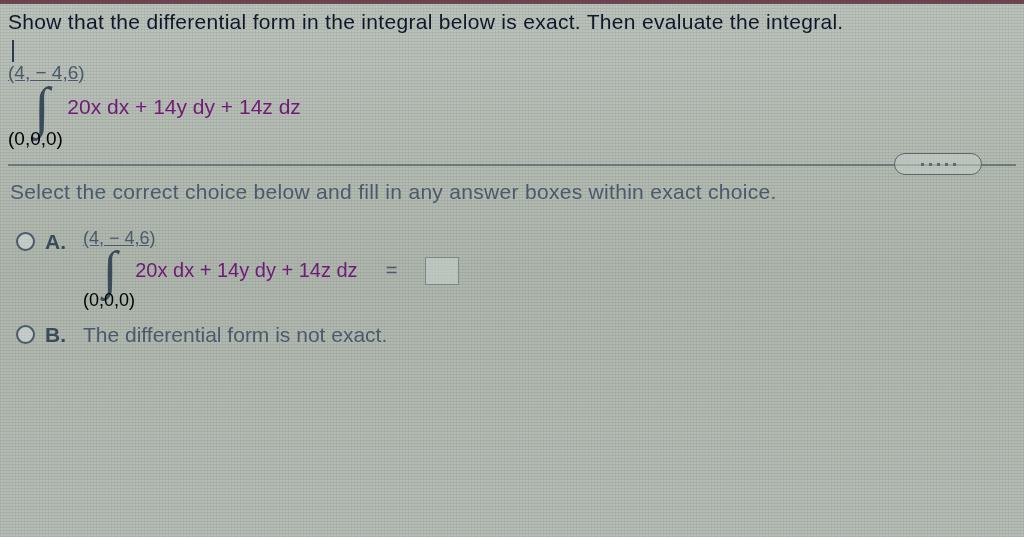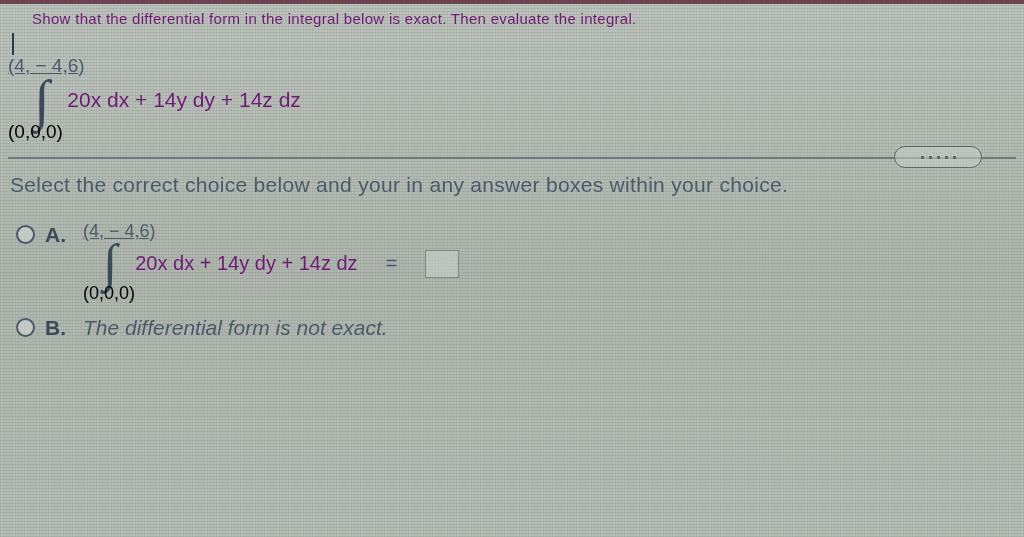--- a/index.html
+++ b/index.html
@@ -25,25 +25,24 @@
     top: 0;
     left: 0;
     right: 0;
     height: 4px;
     background: linear-gradient(180deg, #7a3a4a 0%, #5a5058 100%);
   }
   .content {
     padding: 10px 8px 0 8px;
   }
   .prompt {
-    font-size: 15px;
-    color: #701a75;
+    font-size: 21px;
+    color: #0f172a;
     letter-spacing: 0.3px;
     margin-bottom: 6px;
-    margin-left: 24px;
   }
   .cursor-bar {
     display: inline-block;
     width: 2px;
     height: 22px;
     background: #2a3a4a;
     vertical-align: bottom;
     margin-left: 4px;
   }
   .integral-block {
@@ -168,21 +167,20 @@
   }
   .hint {
     font-size: 20px;
     color: #4a5a6a;
     margin-top: 4px;
   }
   .choice-b-text {
     font-size: 21px;
     color: #4a5a6a;
     margin-top: 2px;
-    font-style: italic;
   }
 </style>
 </head>
 <body>
 
 <div class="top-bar"></div>
 
 <div class="content">
 
   <div class="prompt">
@@ -202,21 +200,21 @@
   <div class="divider">
     <div class="tool-pill">
       <span class="dot"></span>
       <span class="dot"></span>
       <span class="dot"></span>
       <span class="dot"></span>
       <span class="dot"></span>
     </div>
   </div>
 
-  <div class="instruction">Select the correct choice below and your in any answer boxes within your choice.</div>
+  <div class="instruction">Select the correct choice below and fill in any answer boxes within exact choice.</div>
 
   <div class="choices">
 
     <div class="choice-row choice-a">
       <div class="radio"></div>
       <div class="choice-label">A.</div>
       <div class="choice-body">
         <div class="upper-limit">(4, − 4,6)</div>
         <div class="integral-row">
           <span class="integral-sign">∫</span>

